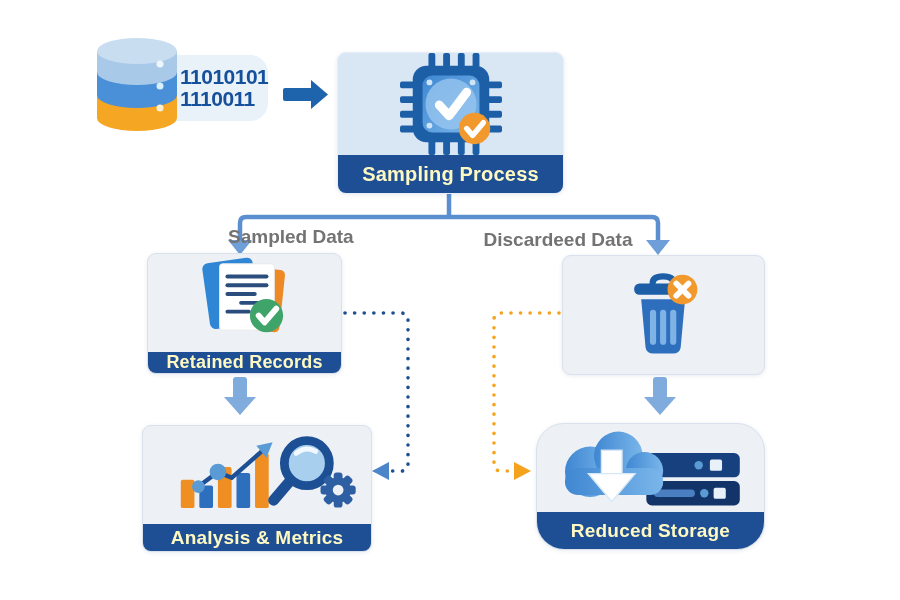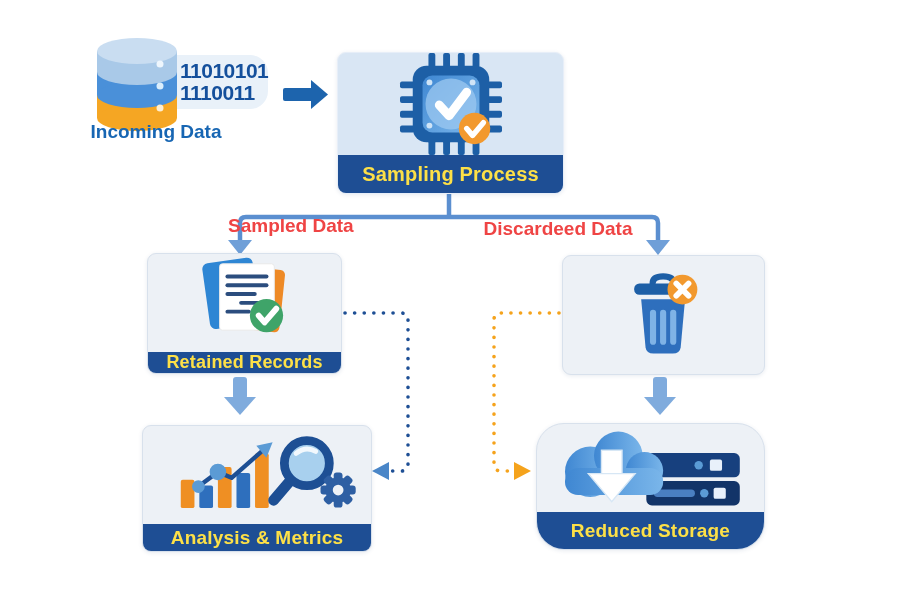--- a/index.html
+++ b/index.html
@@ -6,46 +6,46 @@
   body{width:900px;height:600px;background:#ffffff;font-family:"Liberation Sans",sans-serif;overflow:hidden;}
   .canvas{position:relative;width:900px;height:600px;background:#ffffff;}
   svg{display:block;}
   #connector-layer{position:absolute;left:0;top:0;z-index:0;pointer-events:none;}
 
   
   .node{position:absolute;z-index:2;display:flex;flex-direction:column;background:#edf1f6;
         border:1.5px solid #d8e1ec;border-radius:9px;overflow:hidden;
         box-shadow:0 1px 4px rgba(30,60,110,.10);}
   .node-body{flex:1;display:flex;align-items:center;justify-content:center;}
-  .node-bar{background:#1e4e94;color:#fde047;font-weight:bold;display:flex;
+  .node-bar{background:#1e4e94;color:#fef9c3;font-weight:bold;display:flex;
             align-items:center;justify-content:center;letter-spacing:.2px;}
 
   .node-sampling{left:337px;top:52px;width:225px;height:140px;background:#d9e6f4;border-color:#e7eef8;}
   .node-sampling .node-bar{height:38px;font-size:20px;}
   .node-retained{left:147px;top:253px;width:193px;height:119px;}
   .node-retained .node-bar{height:29px;font-size:18px;margin-top:12px;}
   .node-dropped{left:562px;top:255px;width:201px;height:118px;}
   .node-dropped .node-bar{height:30px;font-size:18px;}
   .node-analysis{left:142px;top:425px;width:228px;height:125px;gap:12px;}
   .node-analysis .node-bar{height:36px;font-size:19px;}
   .node-storage{left:536px;top:423px;width:227px;height:125px;border-radius:28px;}
   .node-storage .node-bar{height:37px;font-size:19px;}
 
   
-  .binary-pill{position:absolute;left:152px;top:55px;width:116px;height:54px;z-index:1;
+  .binary-pill{position:absolute;left:152px;top:55px;width:116px;height:66px;z-index:1;
                background:#e9f1f9;border-radius:18px;display:flex;flex-direction:column;
                justify-content:center;padding-left:28px;box-sizing:border-box;}
   .binary-pill span{font-size:21px;font-weight:bold;color:#15509c;line-height:22px;letter-spacing:-.5px;}
   .db-wrap{position:absolute;left:93px;top:36px;z-index:2;}
   .incoming-label{position:absolute;left:70px;top:121px;width:172px;z-index:2;text-align:center;
                   color:#1766b3;font-weight:bold;font-size:19px;line-height:21px;}
   .arrow-right-wrap{position:absolute;left:283px;top:80px;z-index:2;}
 
   
-  .branch-label{position:absolute;z-index:3;color:#ef4444;font-weight:bold;font-size:19px;}
+  .branch-label{position:absolute;z-index:3;color:#737373;font-weight:bold;font-size:19px;margin-top:11px;}
   .branch-label.left{left:228px;top:215px;}
   .branch-label.right{left:458px;top:218px;width:200px;text-align:center;}
 
   
   .down-arrow{position:absolute;z-index:2;width:32px;height:40px;}
   .down-arrow .shaft{position:absolute;left:9px;top:0;width:14px;height:22px;background:#7fabdd;border-radius:3px;}
   .down-arrow .head{position:absolute;left:0;top:20px;width:0;height:0;
                     border-left:16px solid transparent;border-right:16px solid transparent;
                     border-top:18px solid #7fabdd;}
   .down-arrow.a1{left:224px;top:377px;}
@@ -84,21 +84,20 @@
       <rect x="4" y="15" width="80" height="21" fill="#a9c9e8"></rect>
       <ellipse cx="44" cy="36" rx="40" ry="13" fill="#a9c9e8"></ellipse>
       <ellipse cx="44" cy="15" rx="40" ry="13" fill="#c9ddf1"></ellipse>
       <circle cx="67" cy="28" r="3.5" fill="#eef6fd"></circle>
       <circle cx="67" cy="50" r="3.5" fill="#dbeefc"></circle>
       <circle cx="67" cy="72" r="3.5" fill="#fdeed2"></circle>
     </svg>
   </div>
 
   <div class="incoming-label">
-    <div>Incoming Data</div>
   </div>
 
   <div class="arrow-right-wrap">
     <svg width="46" height="30" viewBox="0 0 46 30">
       <rect x="0" y="8" width="30" height="13" rx="2" fill="#1d64ad"></rect>
       <polygon points="28,0 28,29 45,14.5" fill="#1d64ad"></polygon>
     </svg>
   </div>
 
   <div class="node node-sampling">

